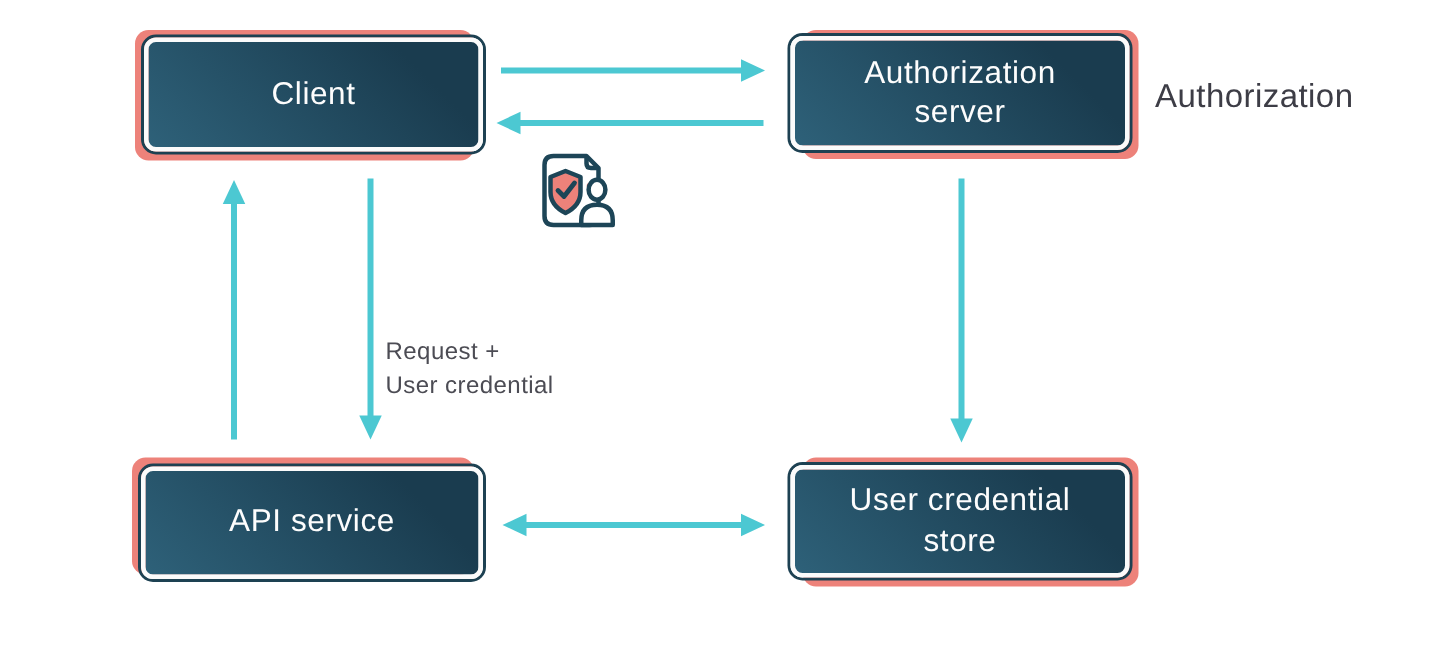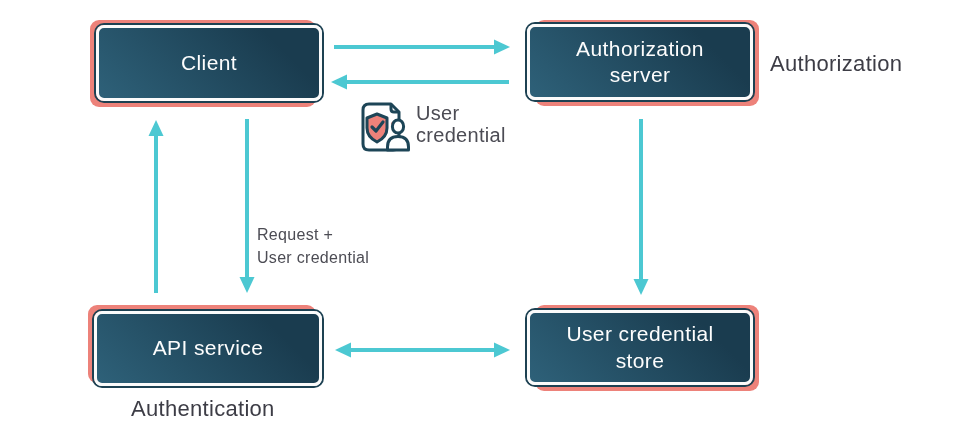--- a/index.html
+++ b/index.html
@@ -117,23 +117,20 @@
     <div class="node-box">API service</div>
   </div>
 
   <div class="node node-store">
     <div class="salmon-shadow"></div>
     <div class="node-box">User credential
 store</div>
   </div>
 
   <div class="float-label label-authorization">Authorization</div>
-  <div class="float-label label-authentication">Authentication</div>
-  <div class="float-label label-user-credential">User
-credential</div>
   <div class="float-label label-request">Request +
 User credential</div>
 
   <svg class="credential-icon" viewBox="0 0 58 54" xmlns="http://www.w3.org/2000/svg">
 
     <path d="M38 3 H16 Q10 3 10 9 V43 Q10 49 16 49 H40 Q46 49 46 43 V11 Z" fill="#ffffff" stroke="#1d4557" stroke-width="3" stroke-linejoin="round"></path>
     <path d="M38 3 V8 Q38 11 41 11 H46" fill="none" stroke="#1d4557" stroke-width="3"></path>
 
     <path d="M24 13 L34 17 V27 Q34 36 24 41 Q14 36 14 27 V17 Z" fill="#ed827a" stroke="#1d4557" stroke-width="3" stroke-linejoin="round"></path>
     <path d="M19 26 L23 30 L30 21" fill="none" stroke="#1d4557" stroke-width="3.2" stroke-linecap="round" stroke-linejoin="round"></path>

